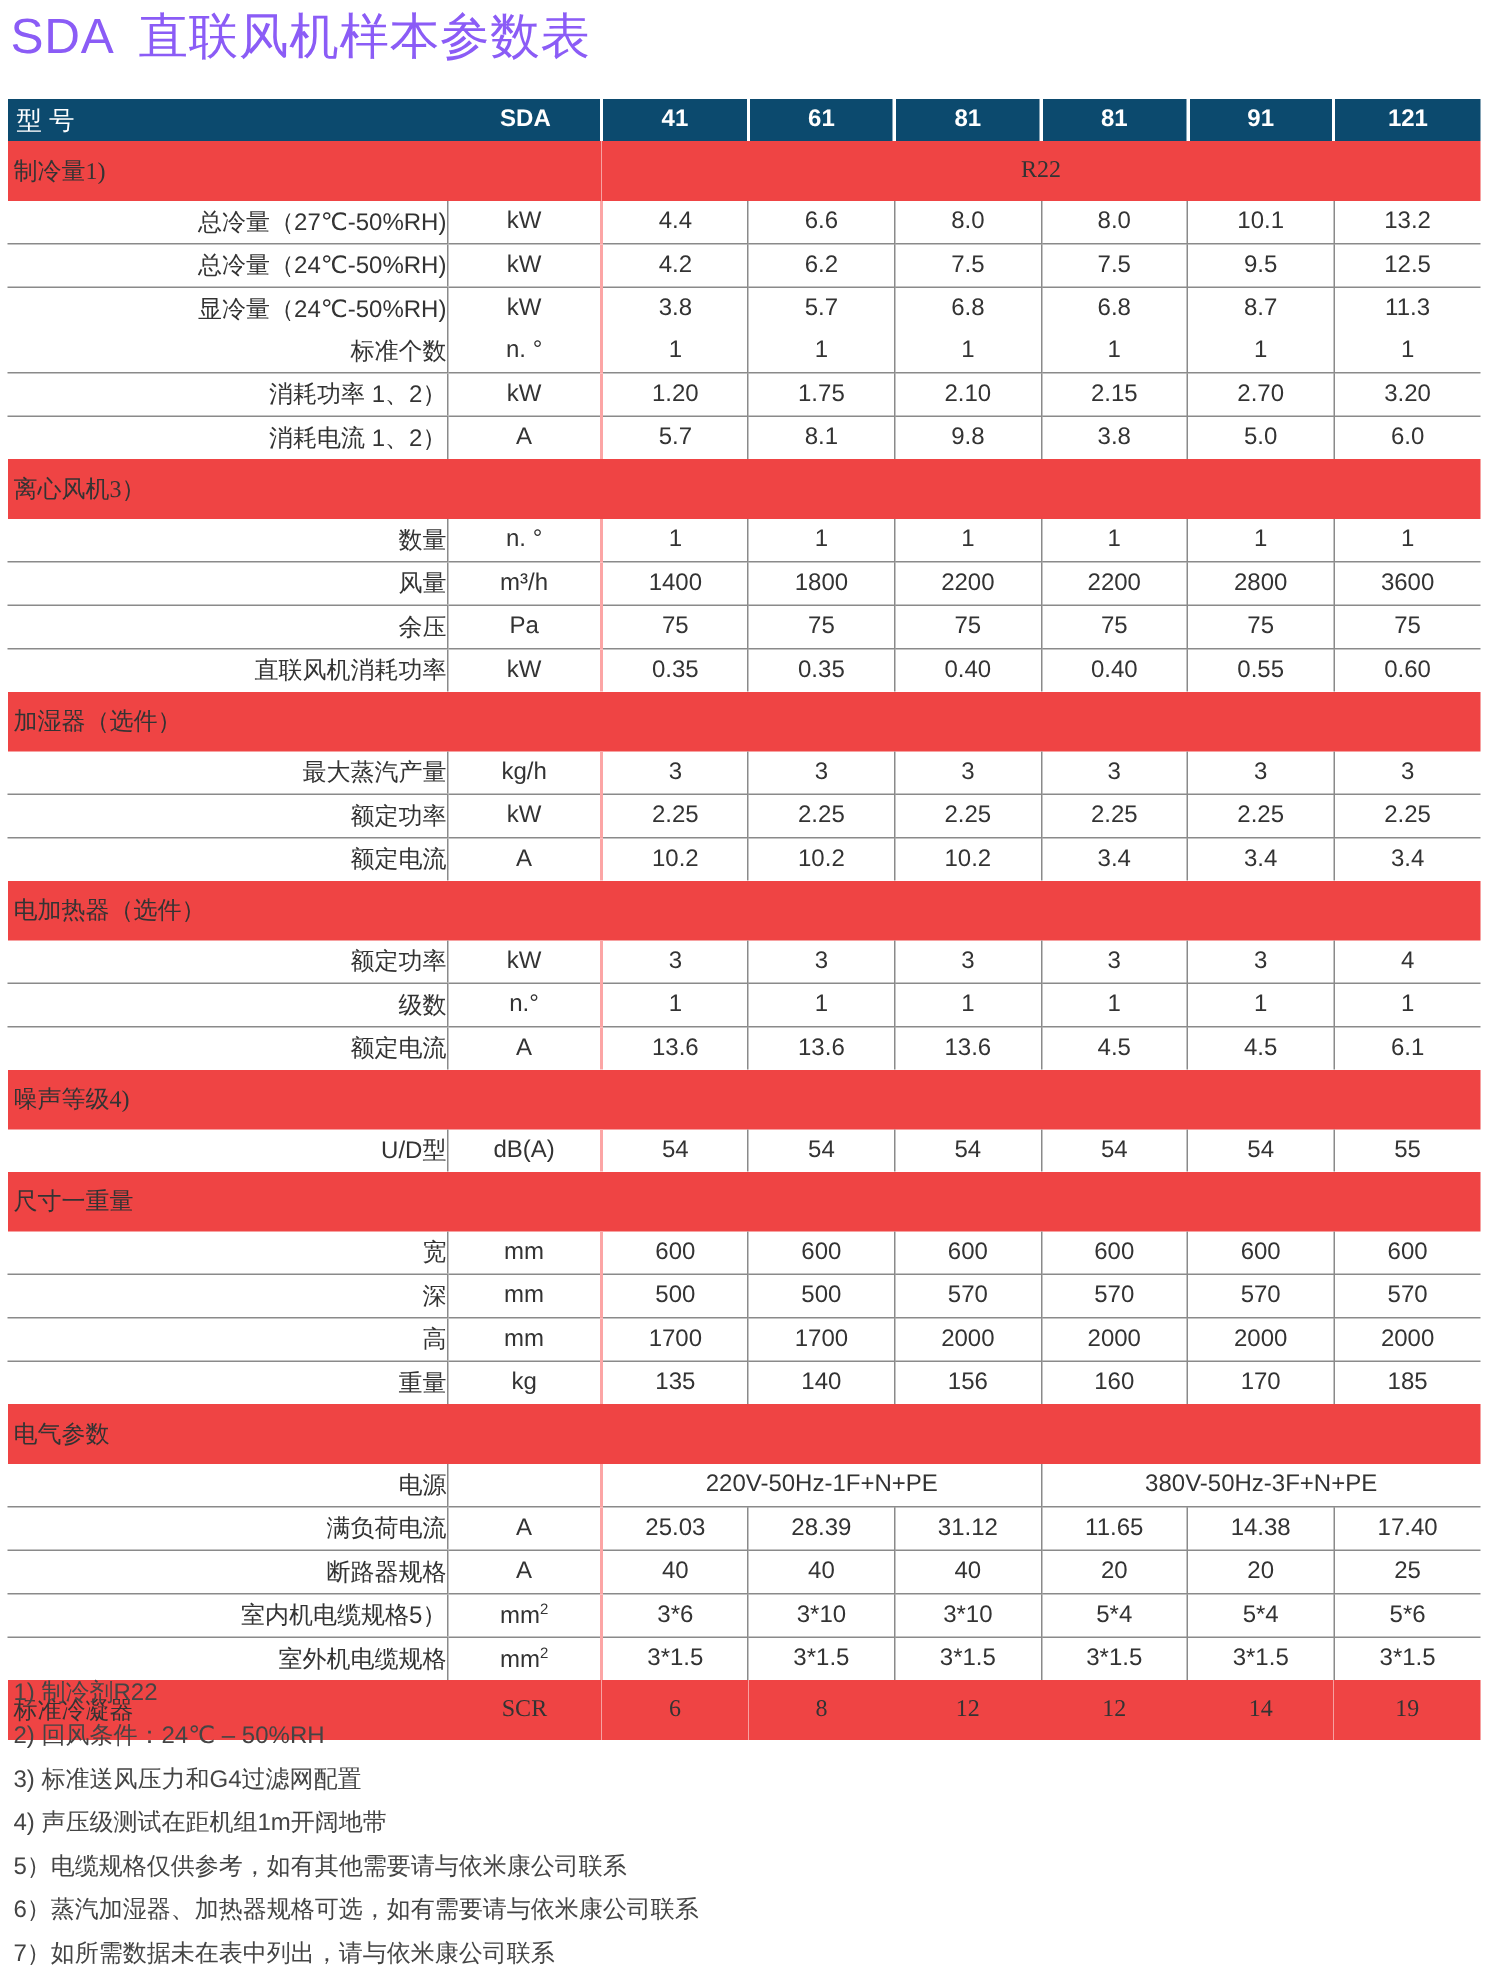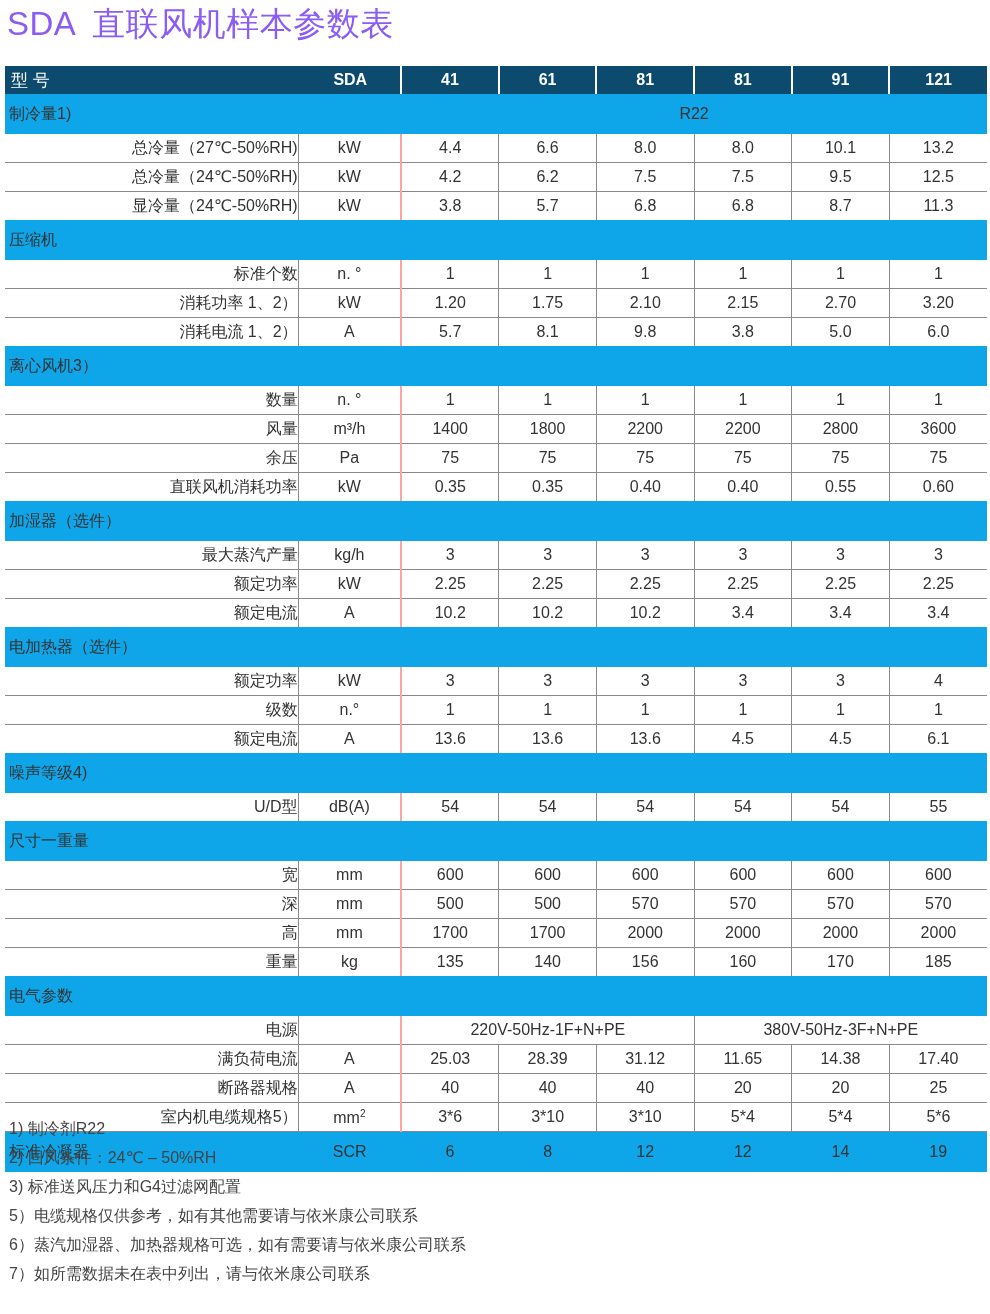--- a/index.html
+++ b/index.html
@@ -14,21 +14,21 @@
   table.spec col.c-unit { width:103px; }
   table.spec col.c-val { width:97.6px; }
   table.spec td, table.spec th { padding:0; height:28px; font-size:16px; font-weight:normal;
                white-space:nowrap; overflow:hidden; }
   tr.hdr th { background:#0c4a6e; color:#ffffff; font-weight:bold; height:28px;
               border-right:2px solid #ffffff; text-align:center; font-size:16px; }
   tr.hdr th.h-label { text-align:left; padding-left:6px; font-weight:normal; font-size:17px;
                       border-right:none; }
   tr.hdr th.h-unit { text-align:right; padding-right:33px; border-right:2px solid #fff; }
   tr.hdr th:last-child { border-right:none; }
-  tr.sec td { background:#0ea5e9; height:40px; }
+  tr.sec td { background:#ef4444; height:40px;font-family:Liberation Serif, serif; }
   tr.sec td.sec-label { padding-left:4px; text-align:left; color:#333; }
   tr.sec td.sec-val { text-align:center; }
   tr.row td { border-bottom:1px solid #8a8a8a; text-align:center; }
   tr.row td.r-label { text-align:right; padding-left:99px; border-bottom:1px solid #8a8a8a; }
   tr.row td.r-unit { border-left:1px solid #8a8a8a; border-right:2px solid #fca5a5; }
   tr.row td.r-val { border-right:1px solid #8a8a8a; }
   tr.row td.r-val:last-child { border-right:none; }
   tr.row.last-in-sec td { border-bottom:none; }
   sup { font-size:10px; vertical-align:6px; }
   .notes { position:absolute; left:9px; top:1114px; font-size:16px; color:#444; }
@@ -90,23 +90,20 @@
       <tr class="row last-in-sec">
         <td class="r-label">显冷量（24℃-50%RH)</td>
         <td class="r-unit"><span>kW</span></td>
         <td class="r-val">3.8</td>
         <td class="r-val">5.7</td>
         <td class="r-val">6.8</td>
         <td class="r-val">6.8</td>
         <td class="r-val">8.7</td>
         <td class="r-val">11.3</td>
       </tr>
-      <tr class="sec">
-        <td class="sec-label" colspan="8">压缩机</td>
-      </tr>
       <tr class="row">
         <td class="r-label">标准个数</td>
         <td class="r-unit"><span>n. °</span></td>
         <td class="r-val">1</td>
         <td class="r-val">1</td>
         <td class="r-val">1</td>
         <td class="r-val">1</td>
         <td class="r-val">1</td>
         <td class="r-val">1</td>
       </tr>
@@ -327,33 +324,44 @@
       <tr class="row">
         <td class="r-label">室内机电缆规格5）</td>
         <td class="r-unit"><span>mm</span><sup>2</sup></td>
         <td class="r-val">3*6</td>
         <td class="r-val">3*10</td>
         <td class="r-val">3*10</td>
         <td class="r-val">5*4</td>
         <td class="r-val">5*4</td>
         <td class="r-val">5*6</td>
       </tr>
+      <tr class="row last-in-sec">
+        <td class="r-label">室外机电缆规格</td>
+        <td class="r-unit"><span>mm</span><sup>2</sup></td>
+        <td class="r-val">3*1.5</td>
+        <td class="r-val">3*1.5</td>
+        <td class="r-val">3*1.5</td>
+        <td class="r-val">3*1.5</td>
+        <td class="r-val">3*1.5</td>
+        <td class="r-val">3*1.5</td>
+      </tr>
       <tr class="sec">
         <td class="sec-label">标准冷凝器</td>
         <td class="sec-val">SCR</td>
         <td class="sec-val">6</td>
         <td class="sec-val">8</td>
         <td class="sec-val">12</td>
         <td class="sec-val">12</td>
         <td class="sec-val">14</td>
         <td class="sec-val">19</td>
       </tr>
     </tbody>
 </table>
 
 <div class="notes" id="notes">
     <div>1)  制冷剂R22</div>
     <div>2)  回风条件：24℃ – 50%RH</div>
     <div>3)  标准送风压力和G4过滤网配置</div>
+    <div>4)  声压级测试在距机组1m开阔地带</div>
     <div>5）电缆规格仅供参考，如有其他需要请与依米康公司联系</div>
     <div>6）蒸汽加湿器、加热器规格可选，如有需要请与依米康公司联系</div>
     <div>7）如所需数据未在表中列出，请与依米康公司联系</div>
   </div>
 
 </body></html>

